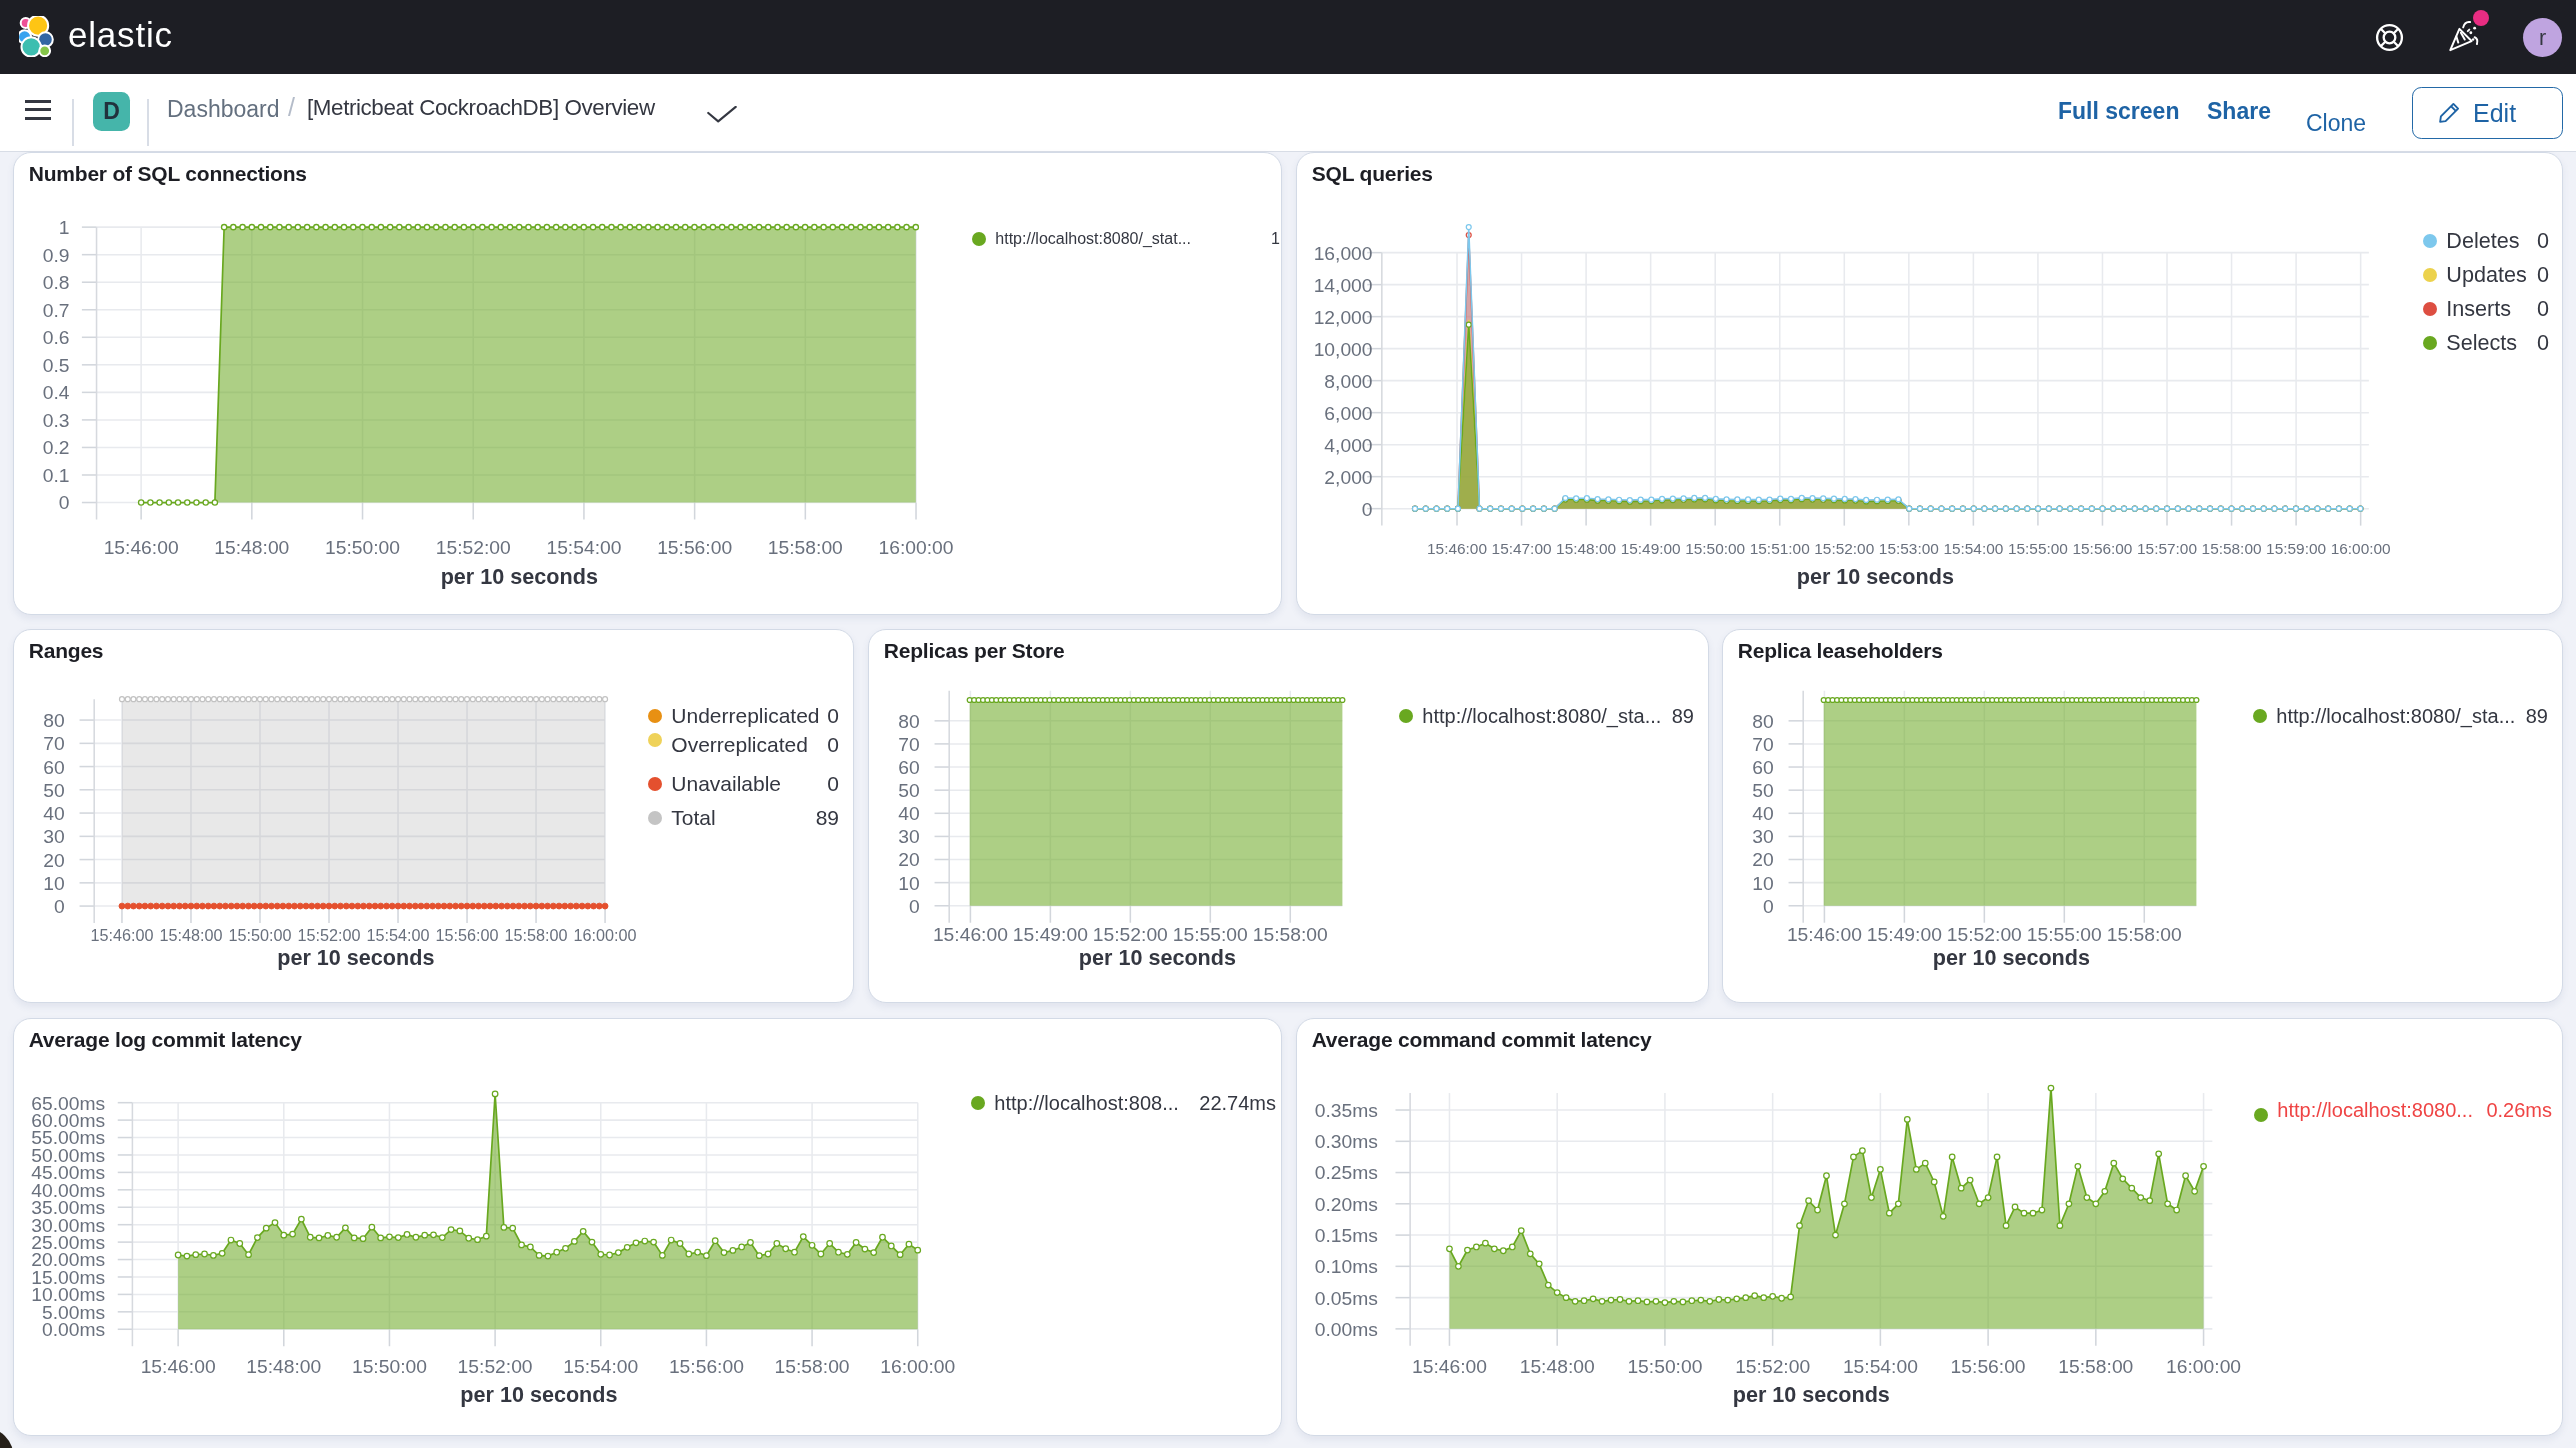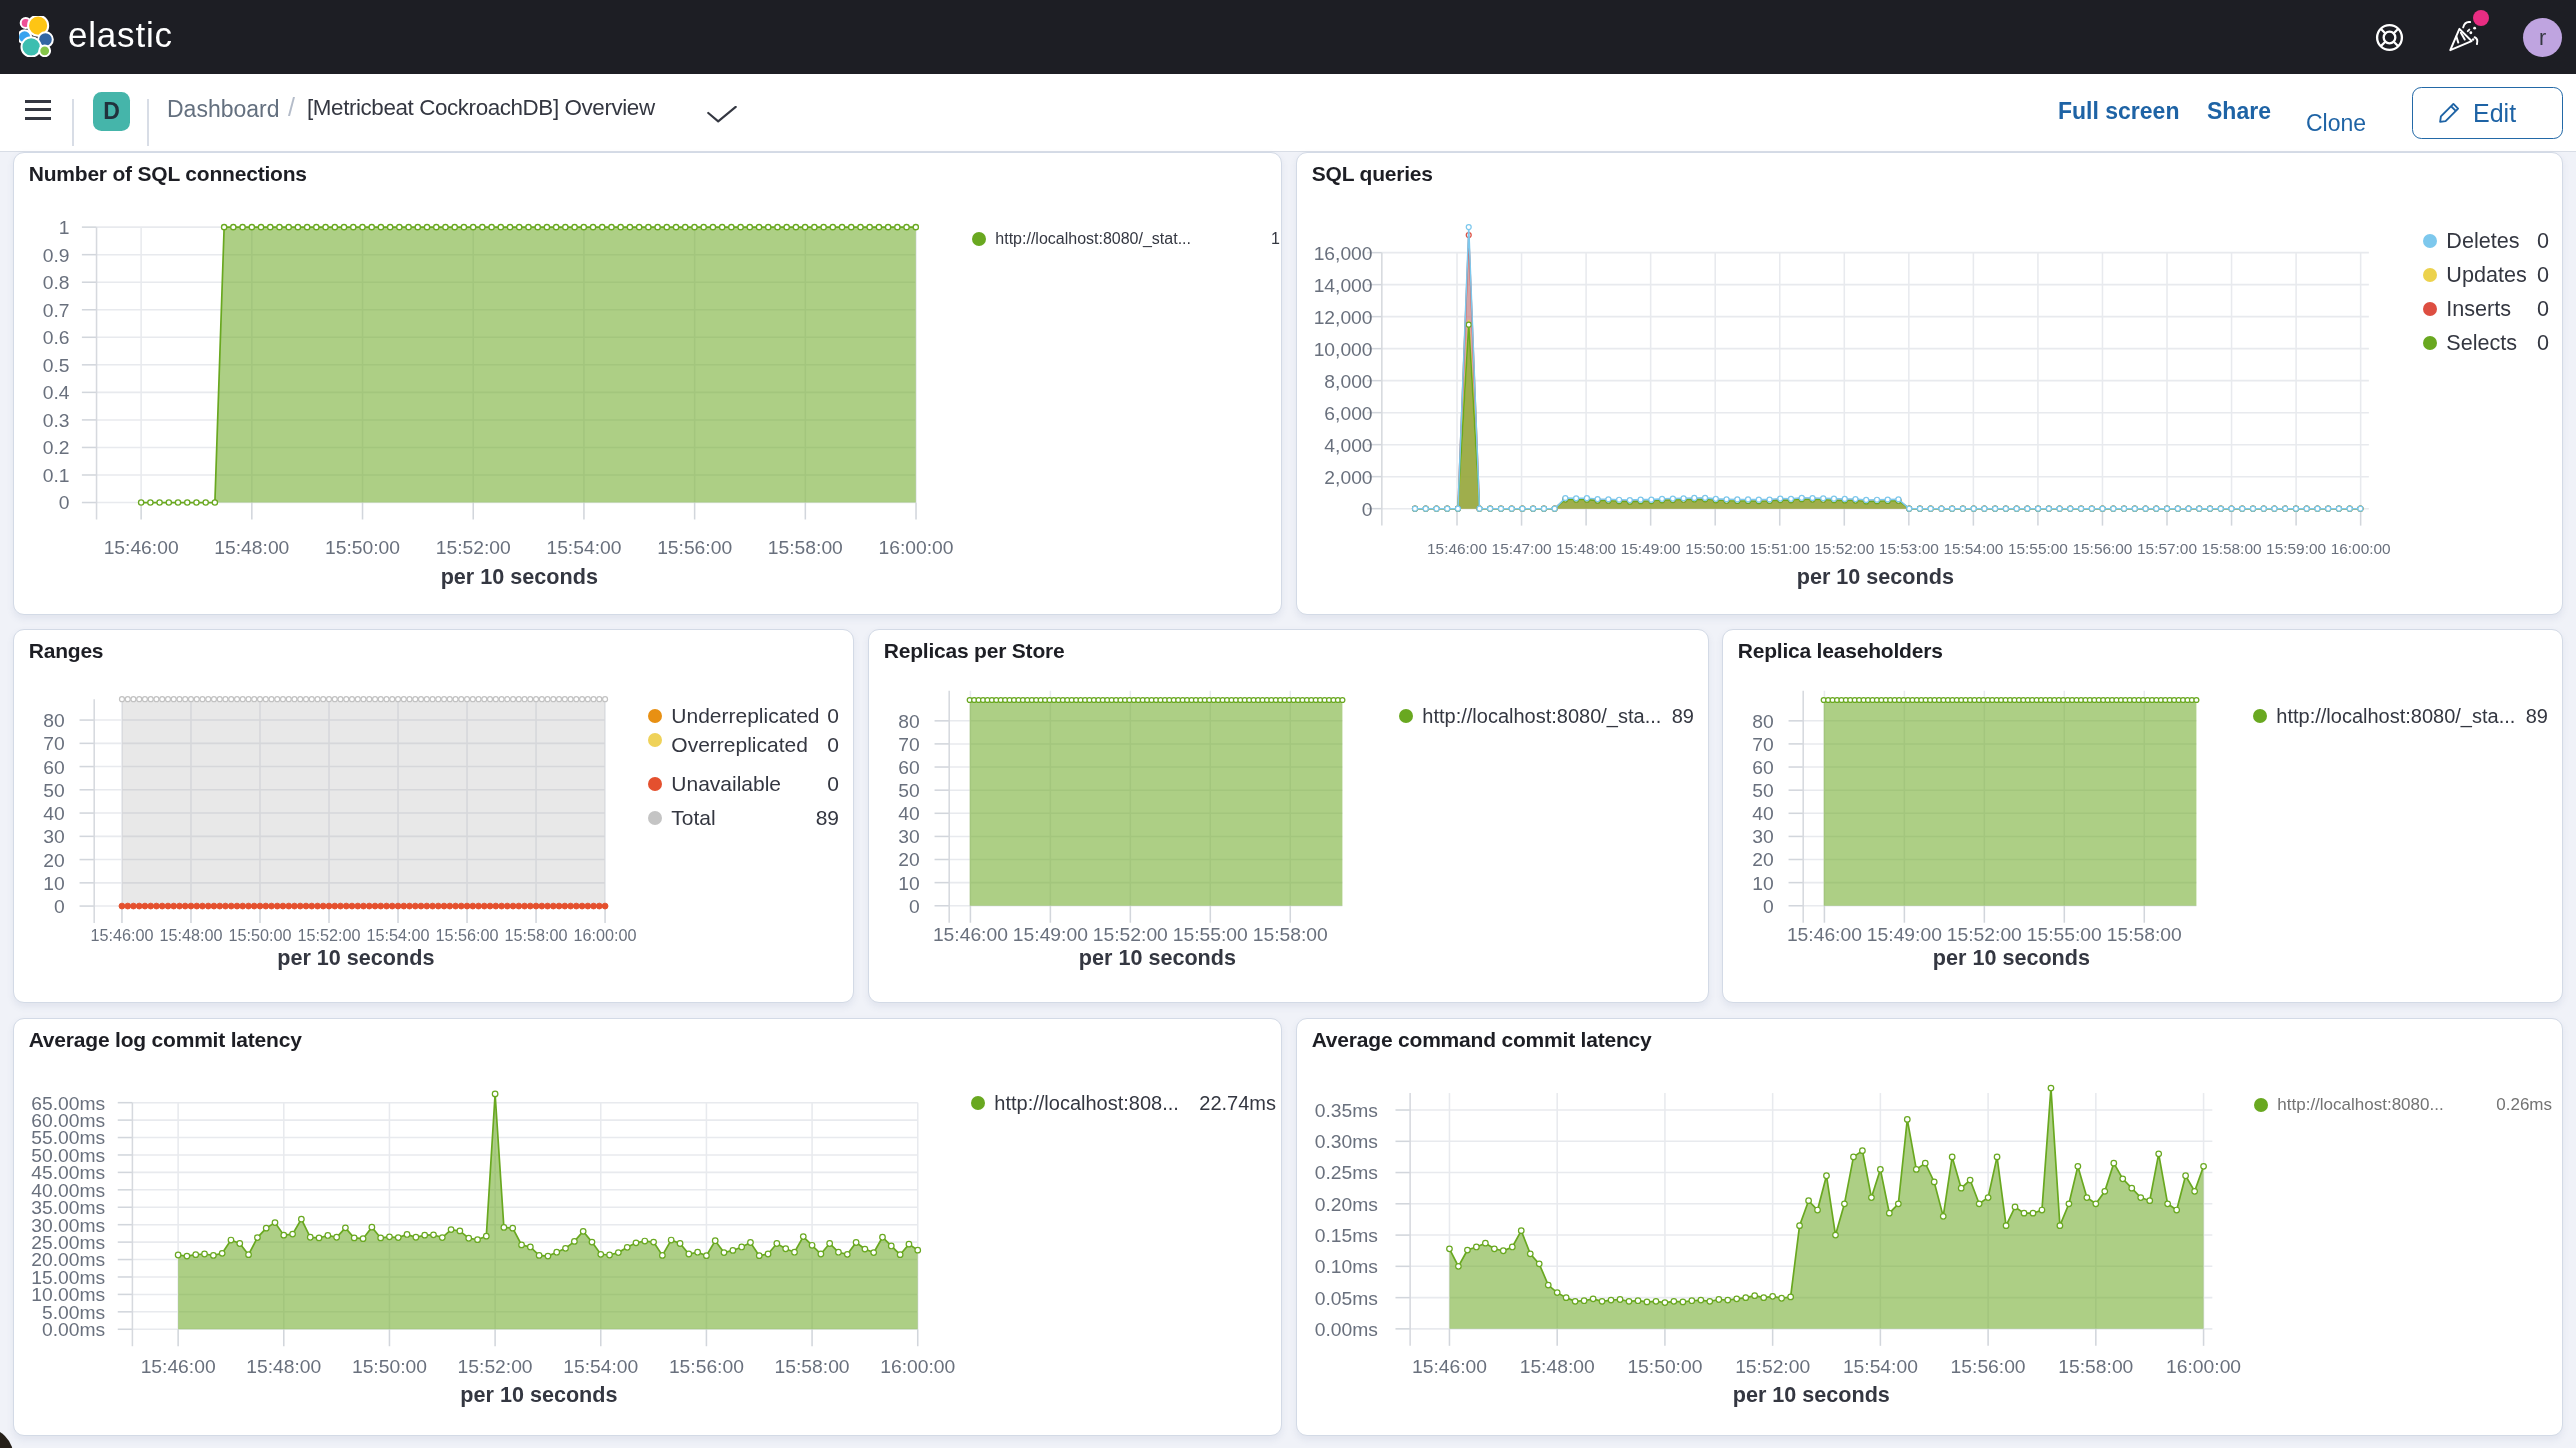--- a/index.html
+++ b/index.html
@@ -1,17 +1,17 @@
 <!DOCTYPE html>
 <html style="font-size:12.3px"><head><meta charset="utf-8"><style>
 *{margin:0;padding:0;box-sizing:border-box}
 html,body{width:2576px;height:1448px;overflow:hidden;font-family:"Liberation Sans",sans-serif;background:#f0f2f8}
 .topbar{position:absolute;left:0;top:0;width:2576px;height:74px;background:#1D1E24}
 .navbar{position:absolute;left:0;top:74px;width:2576px;height:78px;background:#fff;border-bottom:1.5px solid #d8dde6}
-.panel{position:absolute;background:#fff;border:1.5px solid #d3dae6;border-radius:11px;box-shadow:0 3.9px 7.7px rgba(80,100,140,0.09)}
+.panel{position:absolute;background:#fff;border:1.5px solid #d3dae6;border-radius:18px;box-shadow:0 3.9px 7.7px rgba(80,100,140,0.09)}
 .ptitle{position:absolute;left:14.7px;top:8.5px;font-size:21px;font-weight:bold;color:#1d1e24;letter-spacing:-0.2px}
 </style></head>
 <body>
 <div class="topbar">
   <div style="position:absolute;left:18.5px;top:16px"><svg width="39" height="41" viewBox="0 0 50 53" xmlns="http://www.w3.org/2000/svg">
 <g stroke="#fff" stroke-width="2.6">
 <circle cx="8.5" cy="9" r="6.5" fill="#EE5096"></circle>
 <circle cx="24.5" cy="12.5" r="13" fill="#FEC514"></circle>
 <circle cx="7" cy="27" r="8.5" fill="#36A2EF"></circle>
 <circle cx="34" cy="30.5" r="9.5" fill="#3366A3"></circle>
@@ -1452,20 +1452,20 @@
         <text x="337.4" y="459.0" text-anchor="middle" font-size="25" fill="#69707D">15:48:00</text>
         <text x="477.1" y="459.0" text-anchor="middle" font-size="25" fill="#69707D">15:50:00</text>
         <text x="616.8" y="459.0" text-anchor="middle" font-size="25" fill="#69707D">15:52:00</text>
         <text x="756.5" y="459.0" text-anchor="middle" font-size="25" fill="#69707D">15:54:00</text>
         <text x="896.2" y="459.0" text-anchor="middle" font-size="25" fill="#69707D">15:56:00</text>
         <text x="1035.9" y="459.0" text-anchor="middle" font-size="25" fill="#69707D">15:58:00</text>
         <text x="1175.6" y="459.0" text-anchor="middle" font-size="25" fill="#69707D">16:00:00</text>
         <text x="666.9" y="497.0" text-anchor="middle" font-size="28" font-weight="bold" fill="#343741">per 10 seconds</text>
       </svg></div>
     <div style="position:absolute;left:957px;top:69px;width:298px">
-      <div style="display:flex;align-items:center;height:34px;font-size:17px;color:#737373">
+      <div style="display:flex;align-items:flex-end;height:34px;font-size:20px;color:#ef4444">
         <span style="width:14px;height:14px;border-radius:50%;background:#69A820;flex:none;margin-right:9.3px"></span>
         <span style="white-space:nowrap">http://localhost:8080...</span>
         <span style="margin-left:auto">0.26ms</span>
       </div>
     </div>
   </div>
 <div style="position:absolute;left:-48px;top:1427px;width:62px;height:62px;border-radius:50%;background:#262019"></div>
 
 </body></html>

